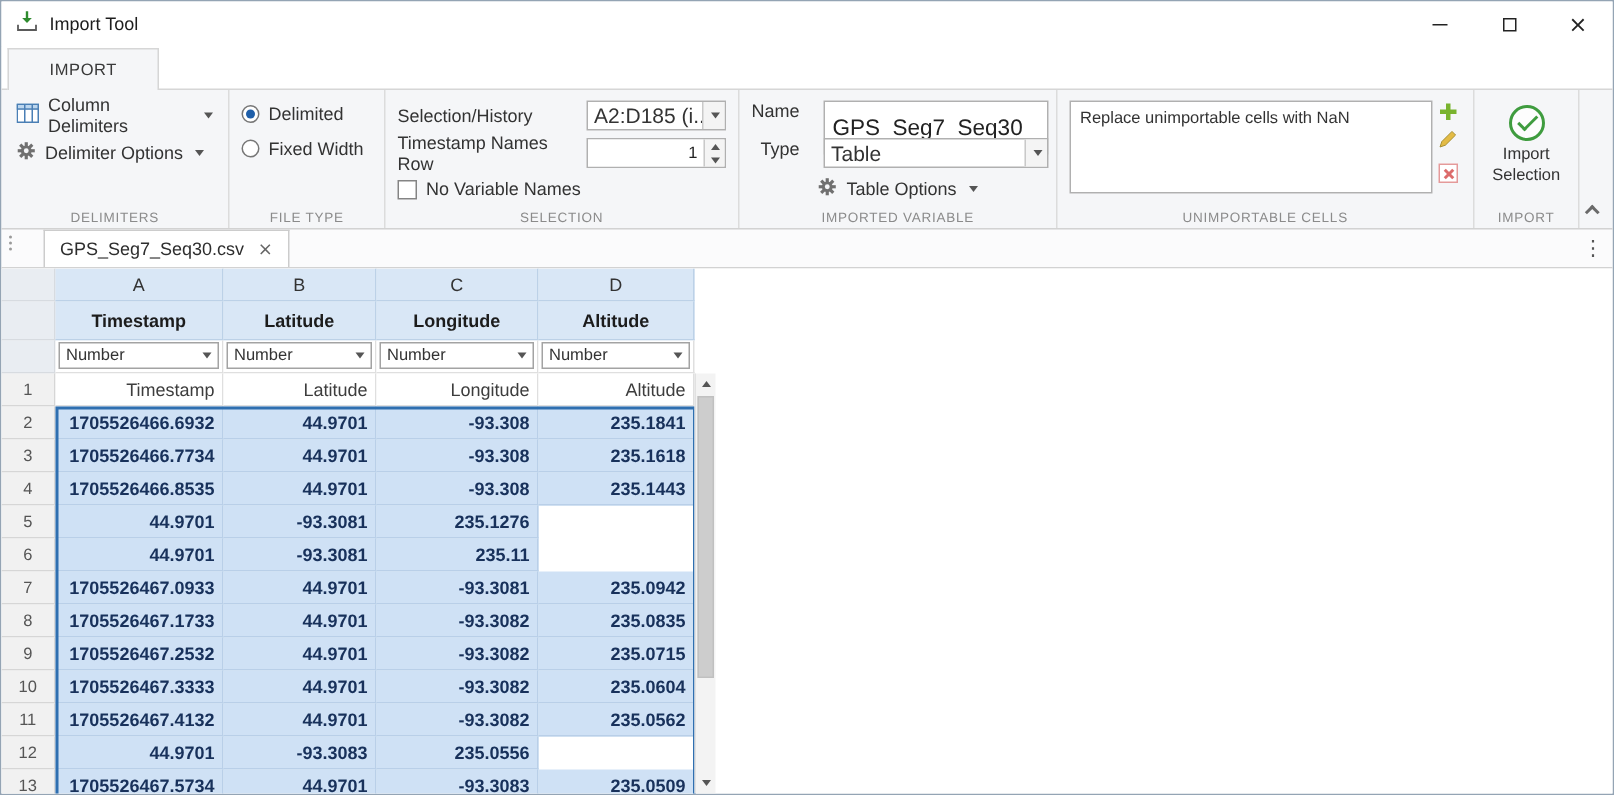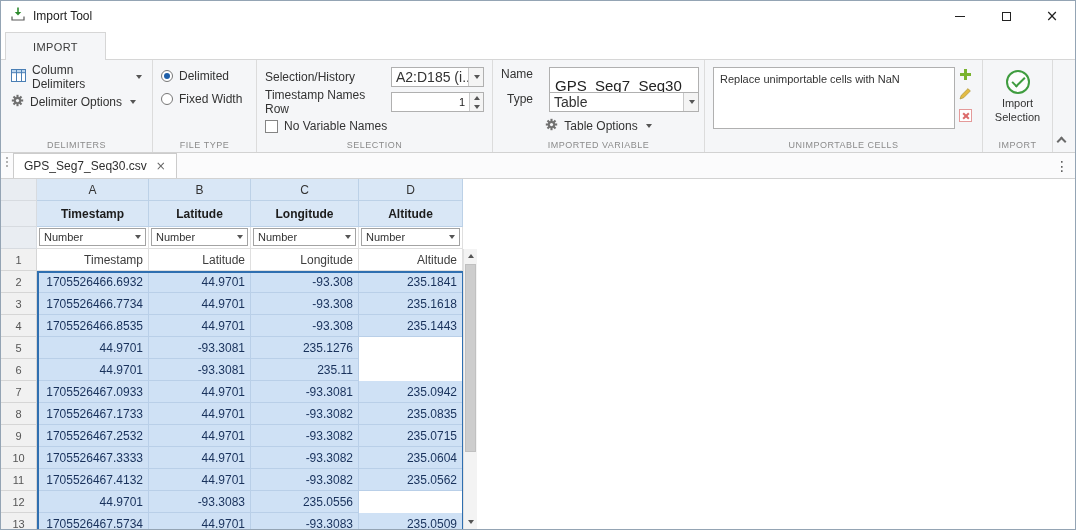--- a/index.html
+++ b/index.html
@@ -74,42 +74,42 @@
   .check-circle::after{content:"";position:absolute;left:4px;top:5px;width:11px;height:5px;border-left:2px solid #3f9c3f;border-bottom:2px solid #3f9c3f;transform:rotate(-45deg)}
   .import-text{font-size:11px;color:#333;text-align:center;line-height:1.25}
 
   .collapse-btn{position:absolute;right:7px;bottom:6px;width:14px;height:12px;display:flex;align-items:center;justify-content:center}
   .chev-up{width:7px;height:7px;border-top:2px solid #6a6a6a;border-left:2px solid #6a6a6a;transform:rotate(45deg);margin-top:3px}
 
   
   .docbar{flex:0 0 26px;background:#fbfbfc;border-bottom:1px solid #d2d2d2;display:flex;align-items:stretch}
   .grip{width:12px;display:flex;flex-direction:column;align-items:center;padding-top:4px;gap:2px}
   .grip i{width:2px;height:2px;background:#9a9a9a;border-radius:50%}
-  .doc-tab{display:flex;align-items:center;gap:9px;padding:0 10px;background:#fff;border:1px solid #cccccc;border-bottom:none;font-size:12px;color:#2e2e2e}
+  .doc-tab{display:flex;align-items:center;gap:9px;padding:0 10px;margin-left:16px;background:#fff;border:1px solid #cccccc;border-bottom:none;font-size:12px;color:#2e2e2e}
   .doc-close{font-size:12px;color:#666;font-family:"DejaVu Sans",sans-serif;line-height:1}
   .doc-menu{margin-left:auto;width:26px;display:flex;align-items:center;justify-content:center;color:#555;font-size:14px;font-family:"DejaVu Sans",sans-serif}
 
   
   .gridarea{flex:1;position:relative;background:#fff;overflow:hidden}
   .grid-table{position:absolute;left:0;top:0}
   .grow{display:flex}
   .gc{border-right:1px solid #dfdfdf;border-bottom:1px solid #dfdfdf;overflow:hidden;white-space:nowrap}
   .grow .gc:nth-child(1){width:36px}
   .grow .gc:nth-child(2){width:112px}
   .grow .gc:nth-child(3){width:102px}
   .grow .gc:nth-child(4){width:108px}
   .grow .gc:nth-child(5){width:104px}
   .r-letters .gc{height:22px;background:#d9e7f6;border-color:#bcd1e7;display:flex;align-items:center;justify-content:center;font-size:12px;color:#333}
   .r-names .gc{height:26px;background:#d9e7f6;border-color:#bcd1e7;display:flex;align-items:center;justify-content:center;font-size:12px;font-weight:bold;color:#1c1c1c}
   .r-types .gc{height:22px;background:#fff;border-color:#dfdfdf;padding:1px 2px 2px 2px}
   .r-letters .corner,.r-names .corner,.r-types .corner{background:#e9edf2;border-color:#d7dbe0}
   .type-combo{height:18px;border:1px solid #a3a3a3;background:#fff;display:flex;align-items:center;justify-content:space-between;padding:0 4px;font-size:11px;color:#333}
   .r-data .gc{height:22px;display:flex;align-items:center;justify-content:flex-end;padding-right:5px;font-size:12px;color:#3d3d3d;background:#fff}
   .r-data .rownum{justify-content:center;padding-right:0;background:#f1f1f1;color:#555;font-size:11px;border-color:#d6d6d6}
-  .r-data.sel .dcell{background:#cfe1f5;color:#18315b;font-weight:normal;border-color:#b9cfe8}
+  .r-data.sel .dcell{background:#cfe1f5;color:#18315b;font-weight:bold;border-color:#b9cfe8}
   .sel-overlay{position:absolute;left:36px;top:92px;width:427px;height:280px;border:2px solid #2f6fb0;pointer-events:none}
   .vscroll{position:absolute;left:462px;top:70px;bottom:0;width:14px;background:#f3f3f3;border-left:1px solid #e1e1e1}
   .vs-up{position:absolute;top:0;left:0;right:0;height:14px;display:flex;align-items:center;justify-content:center}
   .vs-down{position:absolute;bottom:0;left:0;right:0;height:14px;display:flex;align-items:center;justify-content:center}
   .vs-thumb{position:absolute;top:15px;left:1px;right:1px;height:188px;background:#cdcdcd;border:1px solid #c0c0c0}
 </style>
 </head>
 <body>
 
 <div class="window">

